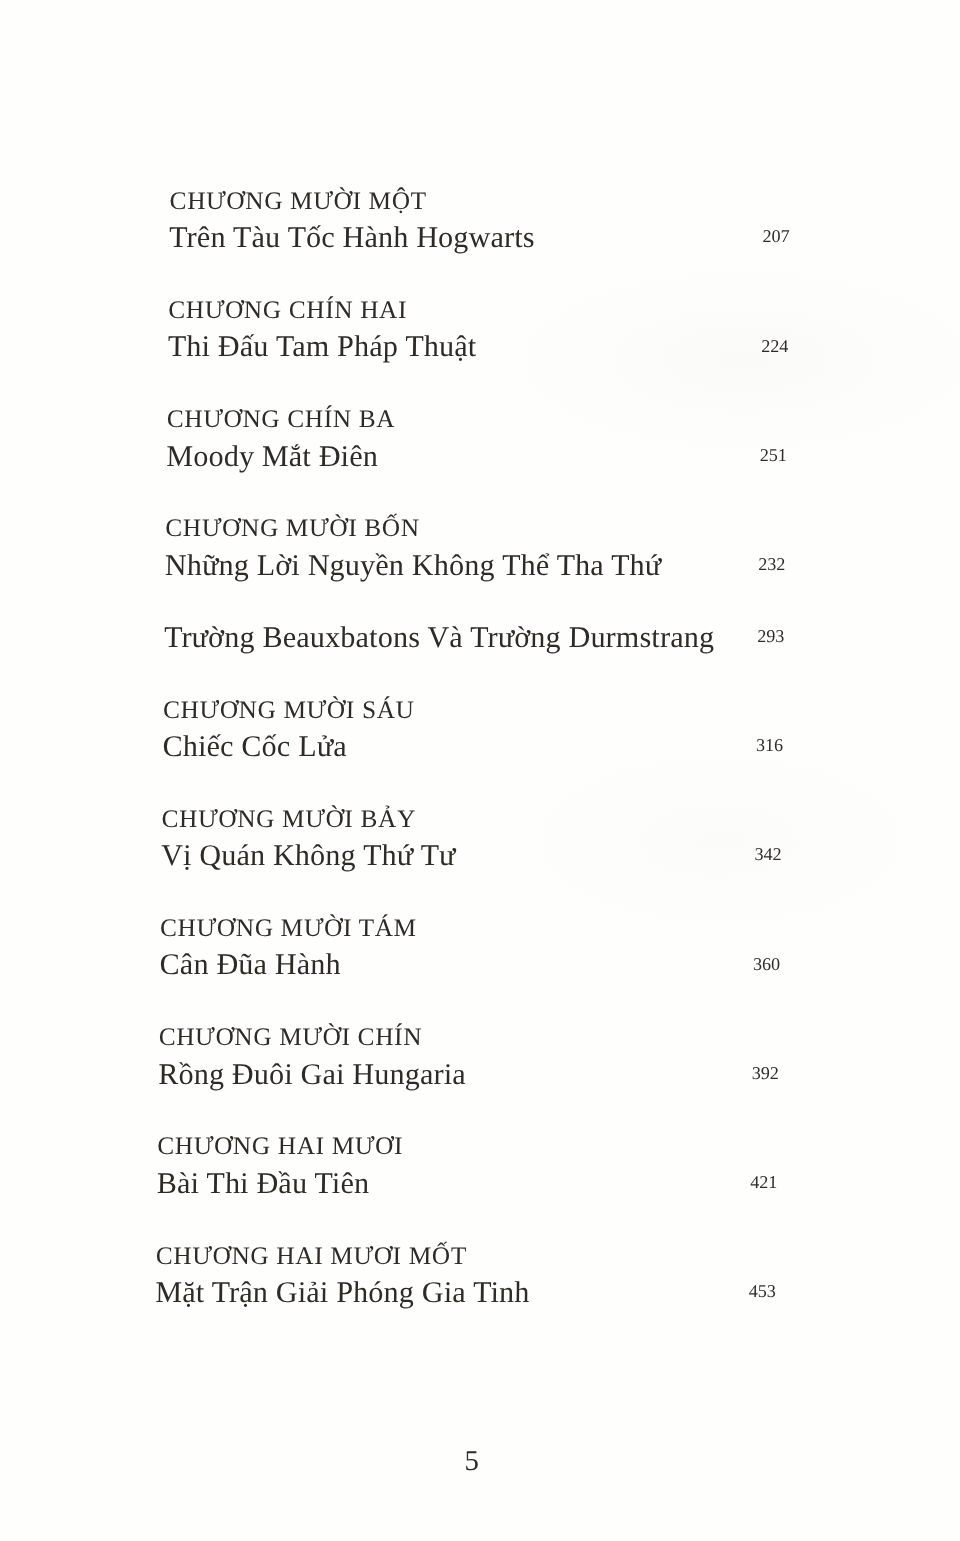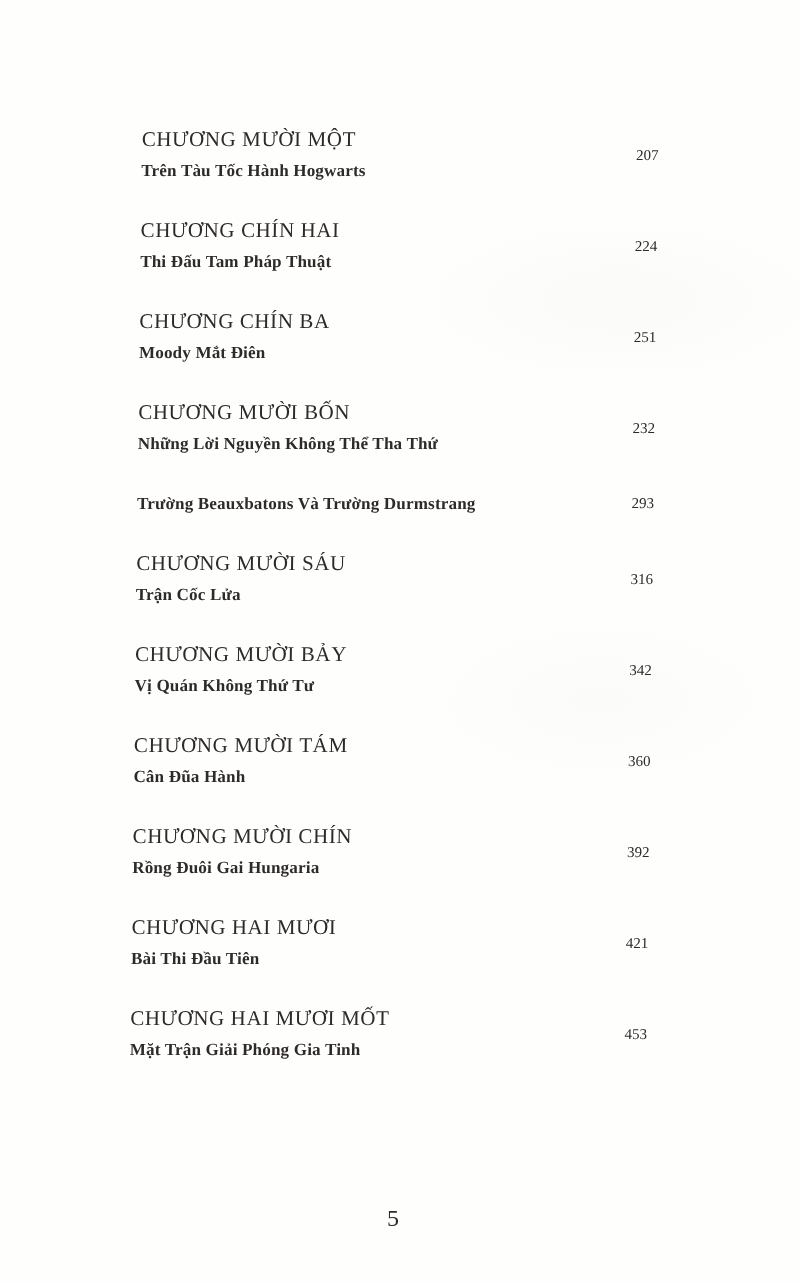--- a/index.html
+++ b/index.html
@@ -30,39 +30,39 @@
     left: 142px;
     top: 124px;
     width: 517px;
     
     transform: skewX(-0.75deg);
     transform-origin: 0 0;
   }
   .toc-entry {
     display: flex;
     justify-content: space-between;
-    align-items: center;
+    align-items: flex-end;
     margin-bottom: 29px;
+    margin-top: 28px;
   }
   .entry-text {
     display: flex;
     flex-direction: column;
   }
   .chapter-heading {
     font-size: 21px;
     line-height: 31px;
     letter-spacing: 0.6px;
     white-space: nowrap;
   }
   .chapter-title {
-    font-size: 17px;
+    font-size: 25px;
     line-height: 31px;
     letter-spacing: 0.2px;
     white-space: nowrap;
-    font-weight: bold;
   }
   .chapter-page {
     font-size: 15px;
     line-height: 31px;
     text-align: right;
     min-width: 50px;
   }
   .footer-page-number {
     position: absolute;
     left: 0;
@@ -115,21 +115,21 @@
     <div class="toc-entry">
       <div class="entry-text">
         <div class="chapter-title">Trường Beauxbatons Và Trường Durmstrang</div>
       </div>
       <div class="chapter-page">293</div>
     </div>
 
     <div class="toc-entry">
       <div class="entry-text">
         <div class="chapter-heading">CHƯƠNG MƯỜI SÁU</div>
-        <div class="chapter-title">Trận Cốc Lửa</div>
+        <div class="chapter-title">Chiếc Cốc Lửa</div>
       </div>
       <div class="chapter-page">316</div>
     </div>
 
     <div class="toc-entry">
       <div class="entry-text">
         <div class="chapter-heading">CHƯƠNG MƯỜI BẢY</div>
         <div class="chapter-title">Vị Quán Không Thứ Tư</div>
       </div>
       <div class="chapter-page">342</div>

